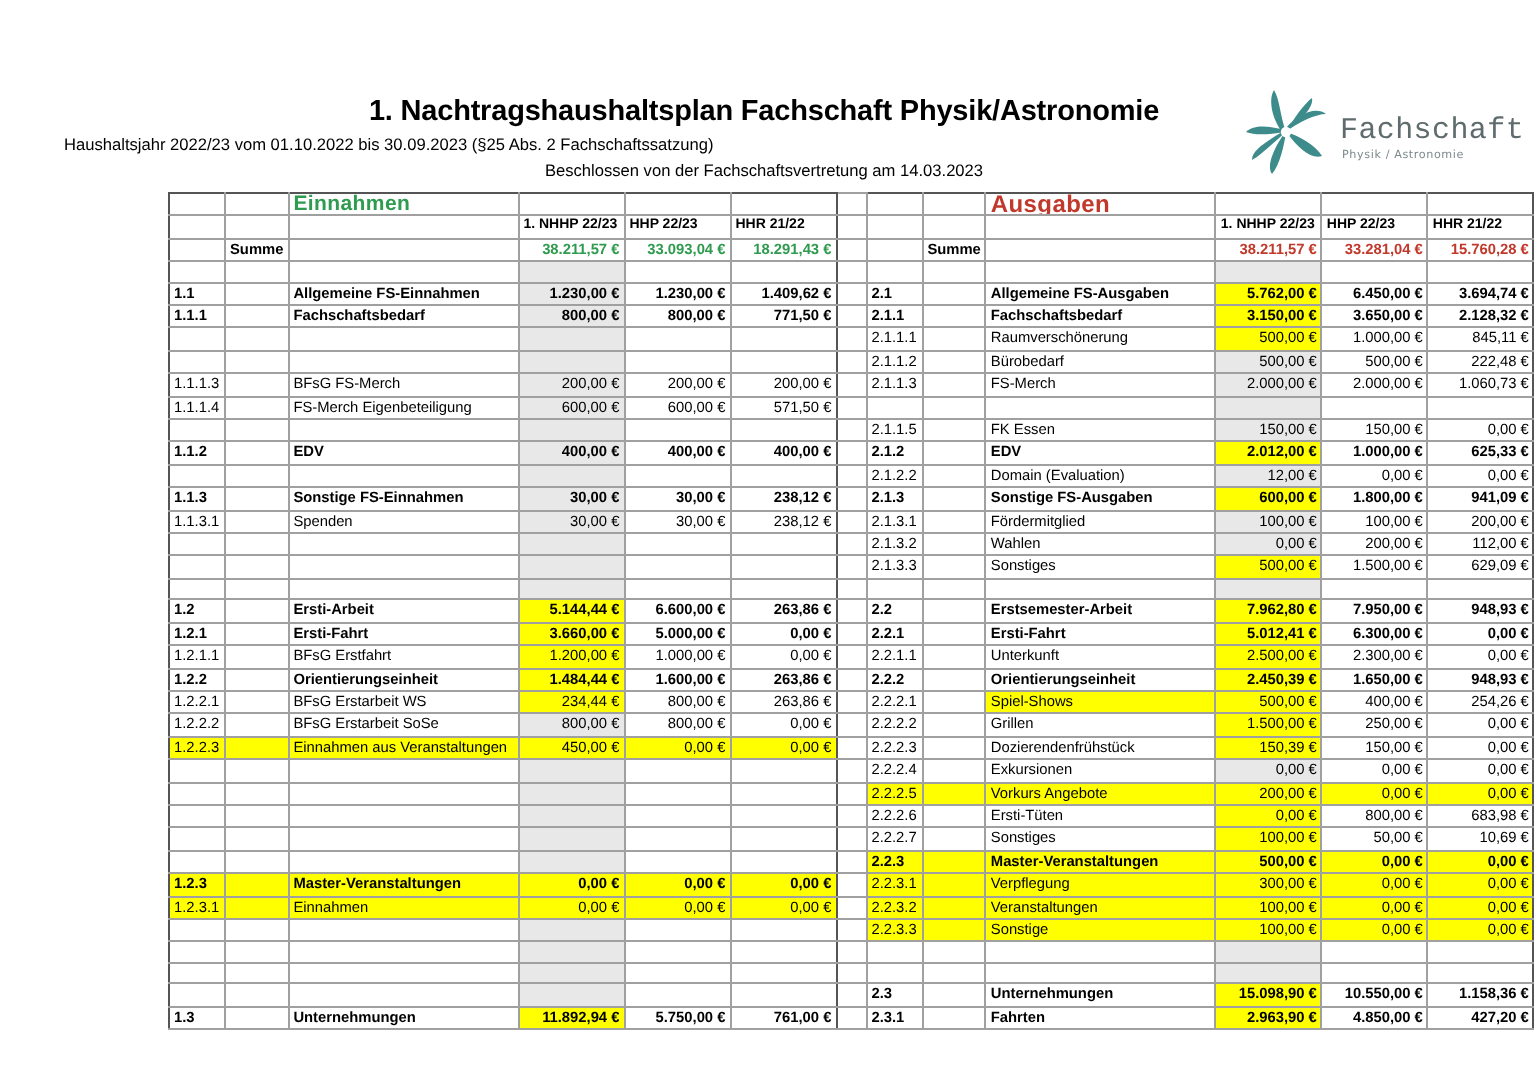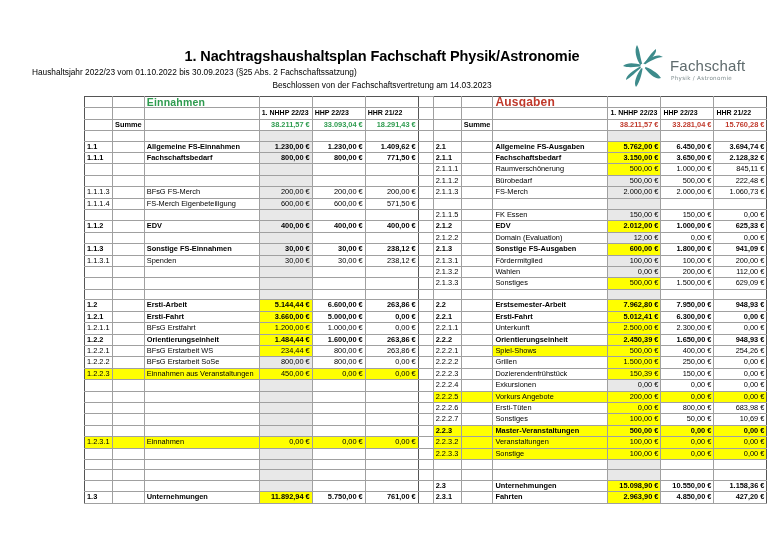--- a/index.html
+++ b/index.html
@@ -68,21 +68,21 @@
   }
   .logo-mark {
     position: absolute;
     left: 0; top: 0;
     width: 46px; height: 46px;
   }
   .logo-text {
     position: absolute;
     left: 50px;
     top: 13px;
-    font-family: Liberation Sans, sans-serif;
+    font-family: Liberation Mono, monospace;
     font-size: 15px;
     color: #5f6b6d;
     letter-spacing: 0.2px;
   }
   .logo-sub {
     position: absolute;
     left: 51px;
     top: 31px;
     font-family: "DejaVu Sans", sans-serif;
     font-size: 5.6px;
@@ -634,20 +634,35 @@
           <td class="num thickR"></td>
           <td class="c-sep"></td>
           <td class="thickL bold hl">2.2.3</td>
           <td class=" bold hl"></td>
           <td class=" bold hl">Master-Veranstaltungen</td>
           <td class="num bold hl">500,00 €</td>
           <td class="num bold hl">0,00 €</td>
           <td class="num bold hl thickR">0,00 €</td>
         </tr>
         <tr>
+          <td class="thickL bold hl">1.2.3</td>
+          <td class=" bold hl"></td>
+          <td class=" bold hl">Master-Veranstaltungen</td>
+          <td class="num bold hl">0,00 €</td>
+          <td class="num bold hl">0,00 €</td>
+          <td class="num bold hl thickR">0,00 €</td>
+          <td class="c-sep"></td>
+          <td class="thickL hl">2.2.3.1</td>
+          <td class=" hl"></td>
+          <td class="indent hl">Verpflegung</td>
+          <td class="num hl">300,00 €</td>
+          <td class="num hl">0,00 €</td>
+          <td class="num hl thickR">0,00 €</td>
+        </tr>
+        <tr>
           <td class="thickL hl">1.2.3.1</td>
           <td class=" hl"></td>
           <td class="indent hl">Einnahmen</td>
           <td class="num hl">0,00 €</td>
           <td class="num hl">0,00 €</td>
           <td class="num hl thickR">0,00 €</td>
           <td class="c-sep"></td>
           <td class="thickL hl">2.2.3.2</td>
           <td class=" hl"></td>
           <td class="indent hl">Veranstaltungen</td>

